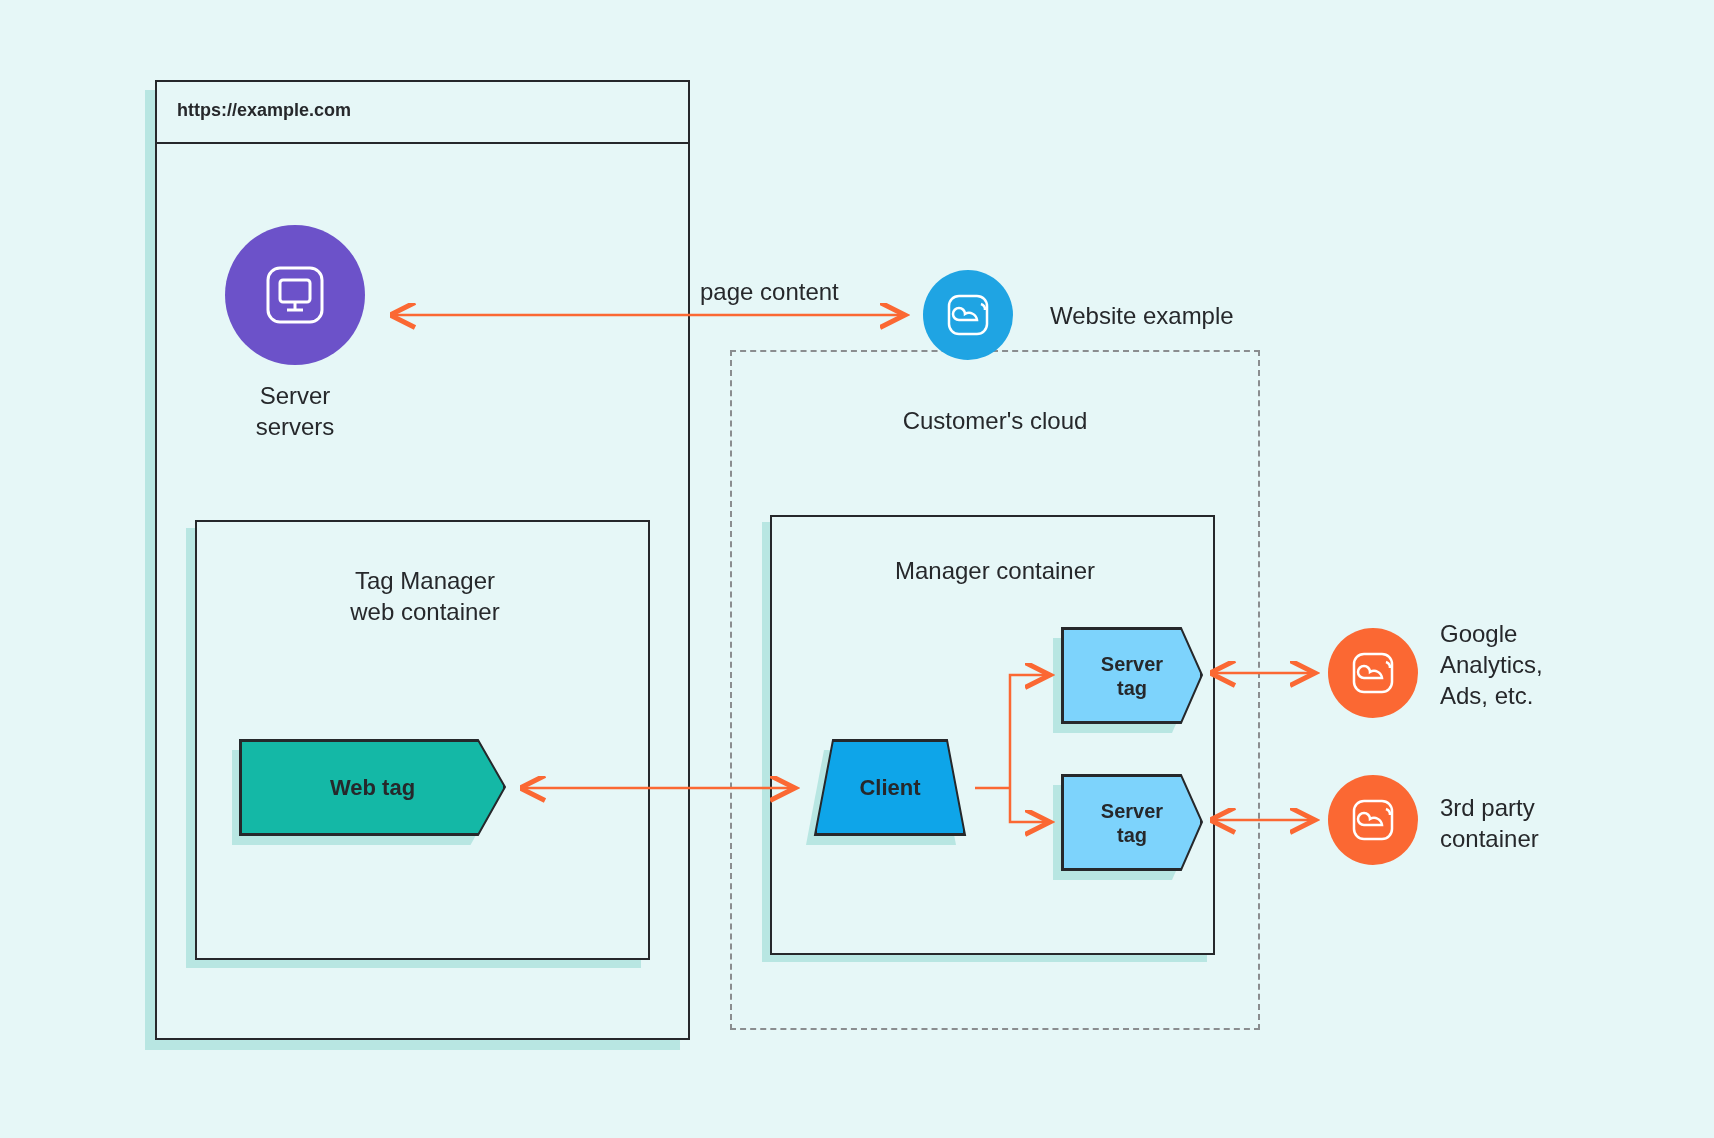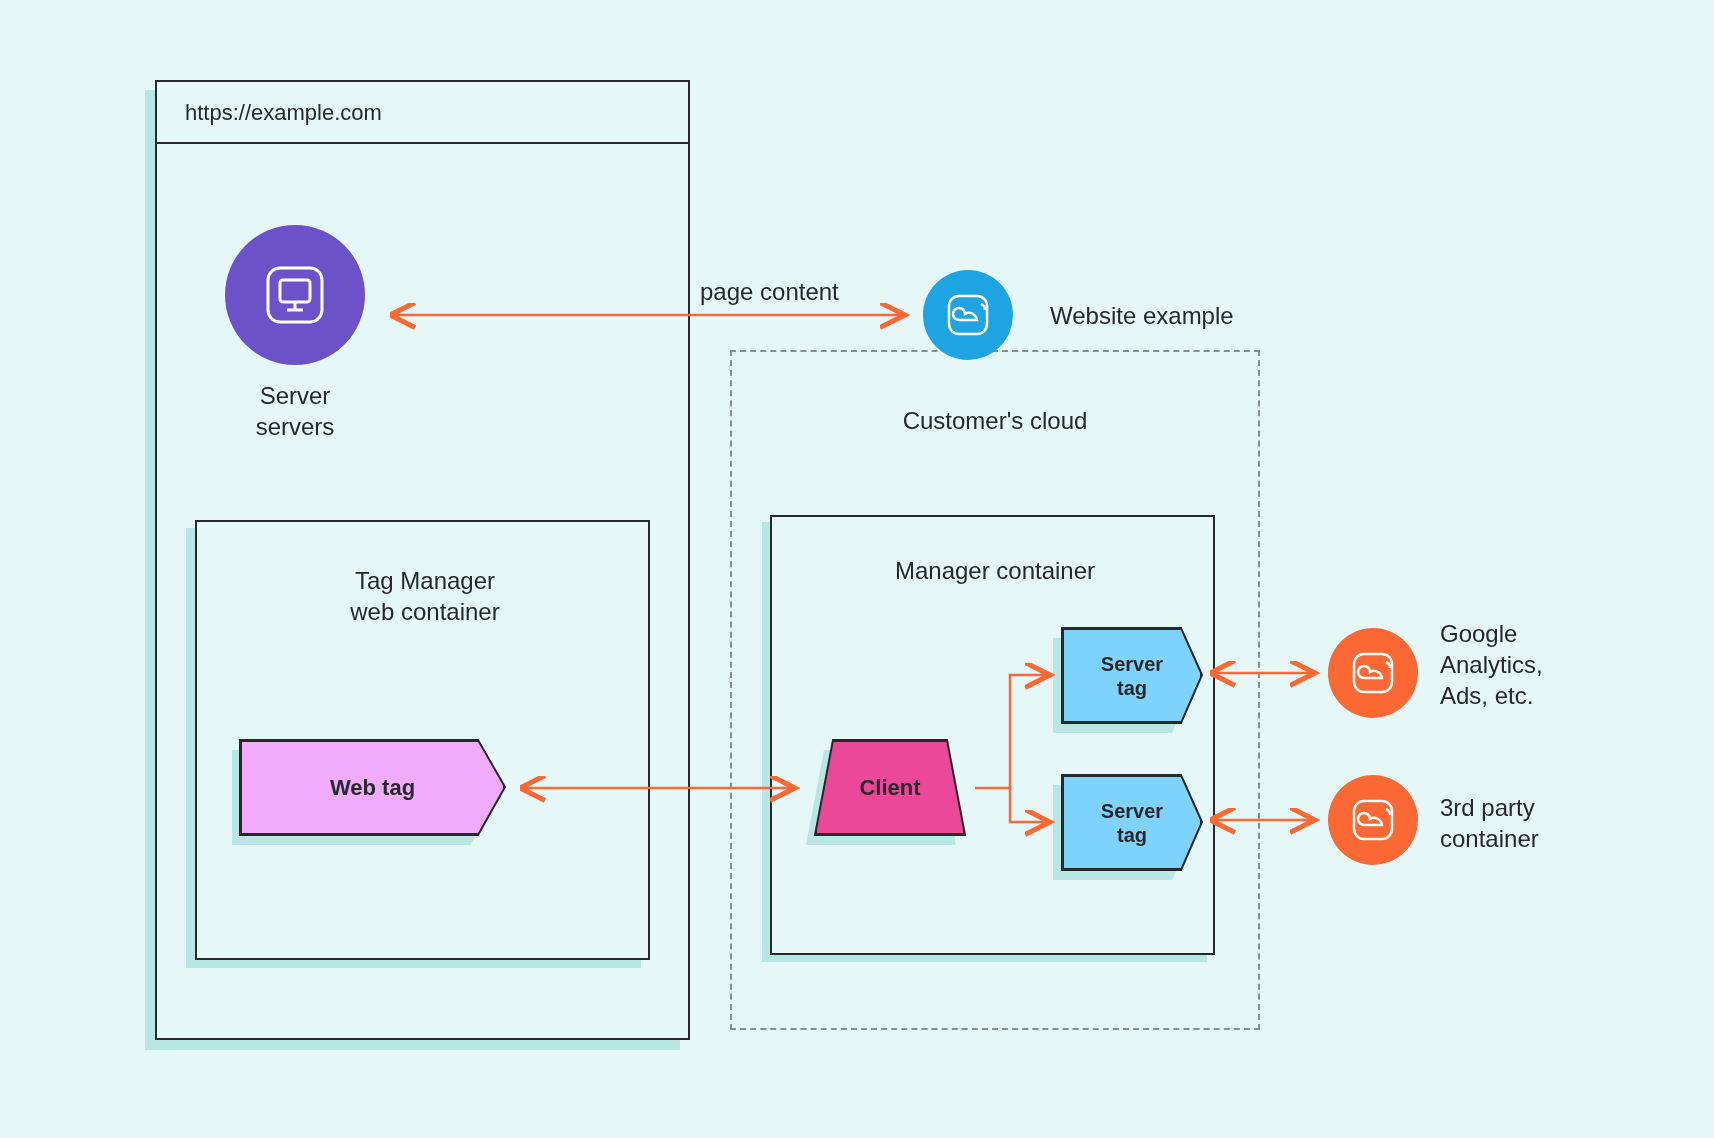--- a/index.html
+++ b/index.html
@@ -12,21 +12,21 @@
     position:relative;
     overflow:hidden;
   }
   .label{position:absolute;font-size:24px;line-height:1.3;}
   .label.center{text-align:center;}
 
   
   .browser-shadow{position:absolute;left:145px;top:90px;width:535px;height:960px;background:#b8e6e2;}
   .browser{position:absolute;left:155px;top:80px;width:535px;height:960px;border:2px solid #26282b;background:#e6f7f7;box-sizing:border-box;}
   .browser-header{position:absolute;left:0;top:0;right:0;height:60px;border-bottom:2px solid #26282b;}
-  .browser-url{position:absolute;left:20px;top:18px;font-weight:400;font-size:22px;margin-left:8px;}
+  .browser-url{position:absolute;left:20px;top:18px;font-weight:700;font-size:18px;}
 
   
   .circle-purple{position:absolute;left:225px;top:225px;width:140px;height:140px;border-radius:50%;background:#6c52c9;display:flex;align-items:center;justify-content:center;}
   
   .circle-blue{position:absolute;left:923px;top:270px;width:90px;height:90px;border-radius:50%;background:#1fa4e3;display:flex;align-items:center;justify-content:center;}
   
   .circle-orange{position:absolute;width:90px;height:90px;border-radius:50%;background:#fb6833;display:flex;align-items:center;justify-content:center;}
   .circle-orange.top{left:1328px;top:628px;}
   .circle-orange.bot{left:1328px;top:775px;}
 
@@ -37,25 +37,25 @@
   
   .cloud-box{position:absolute;left:730px;top:350px;width:530px;height:680px;border:2px dashed #8a8d8f;box-sizing:border-box;}
 
   
   .sc-shadow{position:absolute;left:762px;top:522px;width:445px;height:440px;background:#b8e6e2;}
   .sc-box{position:absolute;left:770px;top:515px;width:445px;height:440px;border:2px solid #26282b;background:#e6f7f7;box-sizing:border-box;}
 
   
   .pent-shadow{position:absolute;background:#b8e6e2;}
   .webtag-shadow{left:232px;top:750px;width:265px;height:95px;clip-path:polygon(0 0,90% 0,100% 50%,90% 100%,0 100%);}
-  .webtag{position:absolute;left:240px;top:740px;width:265px;height:95px;background:#f0abfc;border:2px solid #26282b;box-sizing:border-box;clip-path:polygon(0 0,90% 0,100% 50%,90% 100%,0 100%);display:flex;align-items:center;justify-content:center;}
+  .webtag{position:absolute;left:240px;top:740px;width:265px;height:95px;background:#14b8a6;border:2px solid #26282b;box-sizing:border-box;clip-path:polygon(0 0,90% 0,100% 50%,90% 100%,0 100%);display:flex;align-items:center;justify-content:center;}
 
   
   .client-shadow{left:806px;top:750px;width:150px;height:95px;clip-path:polygon(12% 0,88% 0,100% 100%,0 100%);}
-  .client{position:absolute;left:815px;top:740px;width:150px;height:95px;background:#ec4899;border:2px solid #26282b;box-sizing:border-box;clip-path:polygon(12% 0,88% 0,100% 100%,0 100%);display:flex;align-items:center;justify-content:center;}
+  .client{position:absolute;left:815px;top:740px;width:150px;height:95px;background:#0ea5e9;border:2px solid #26282b;box-sizing:border-box;clip-path:polygon(12% 0,88% 0,100% 100%,0 100%);display:flex;align-items:center;justify-content:center;}
 
   
   .stag-shadow{width:140px;height:95px;clip-path:polygon(0 0,85% 0,100% 50%,85% 100%,0 100%);}
   .stag-shadow.top{left:1053px;top:638px;}
   .stag-shadow.bot{left:1053px;top:785px;}
   .stag{position:absolute;width:140px;height:95px;background:#7dd3fc;border:2px solid #26282b;box-sizing:border-box;clip-path:polygon(0 0,85% 0,100% 50%,85% 100%,0 100%);display:flex;align-items:center;justify-content:center;text-align:center;font-weight:700;font-size:20px;line-height:1.2;}
   .stag.top{left:1062px;top:628px;}
   .stag.bot{left:1062px;top:775px;}
 
   .tag-label{font-weight:700;font-size:22px;}

